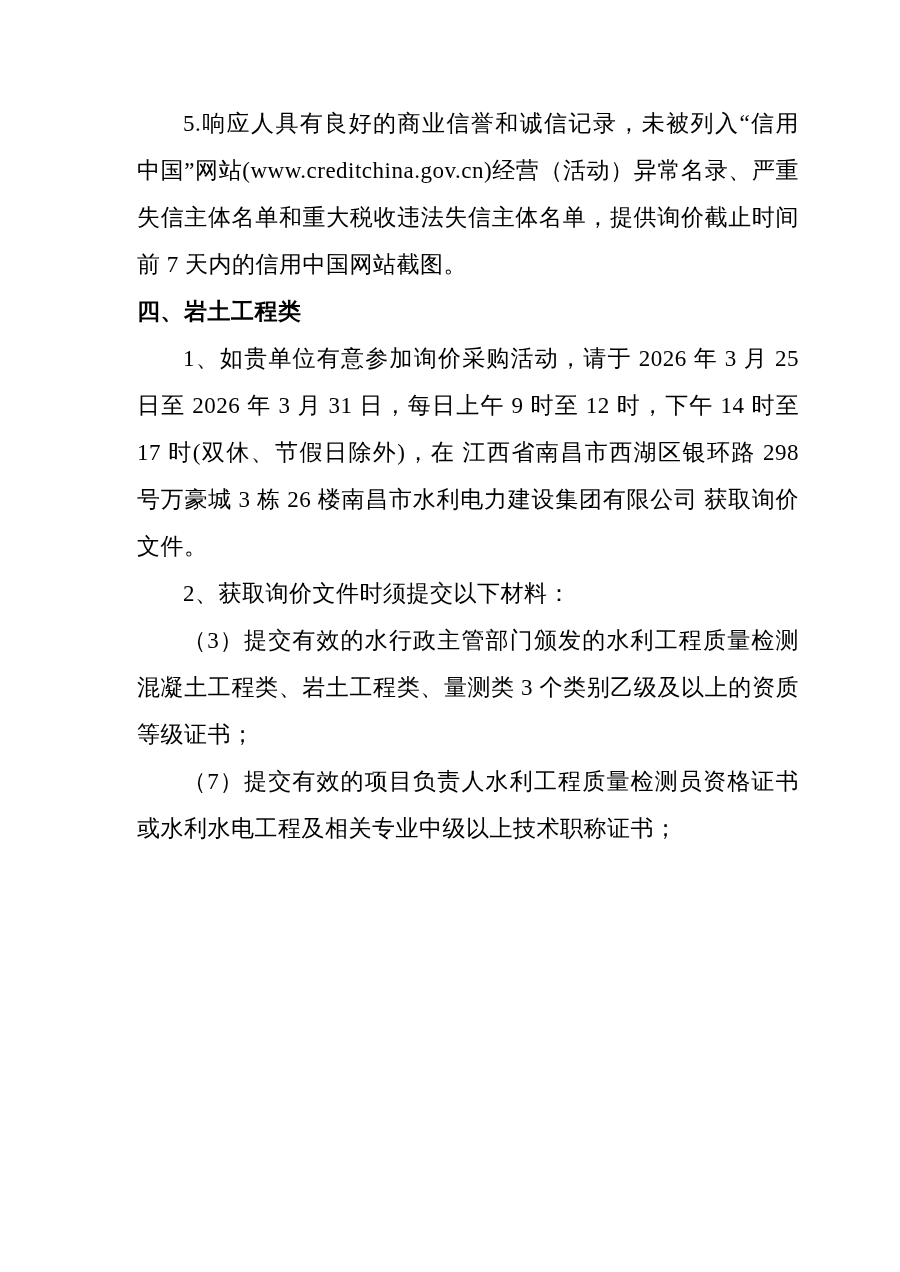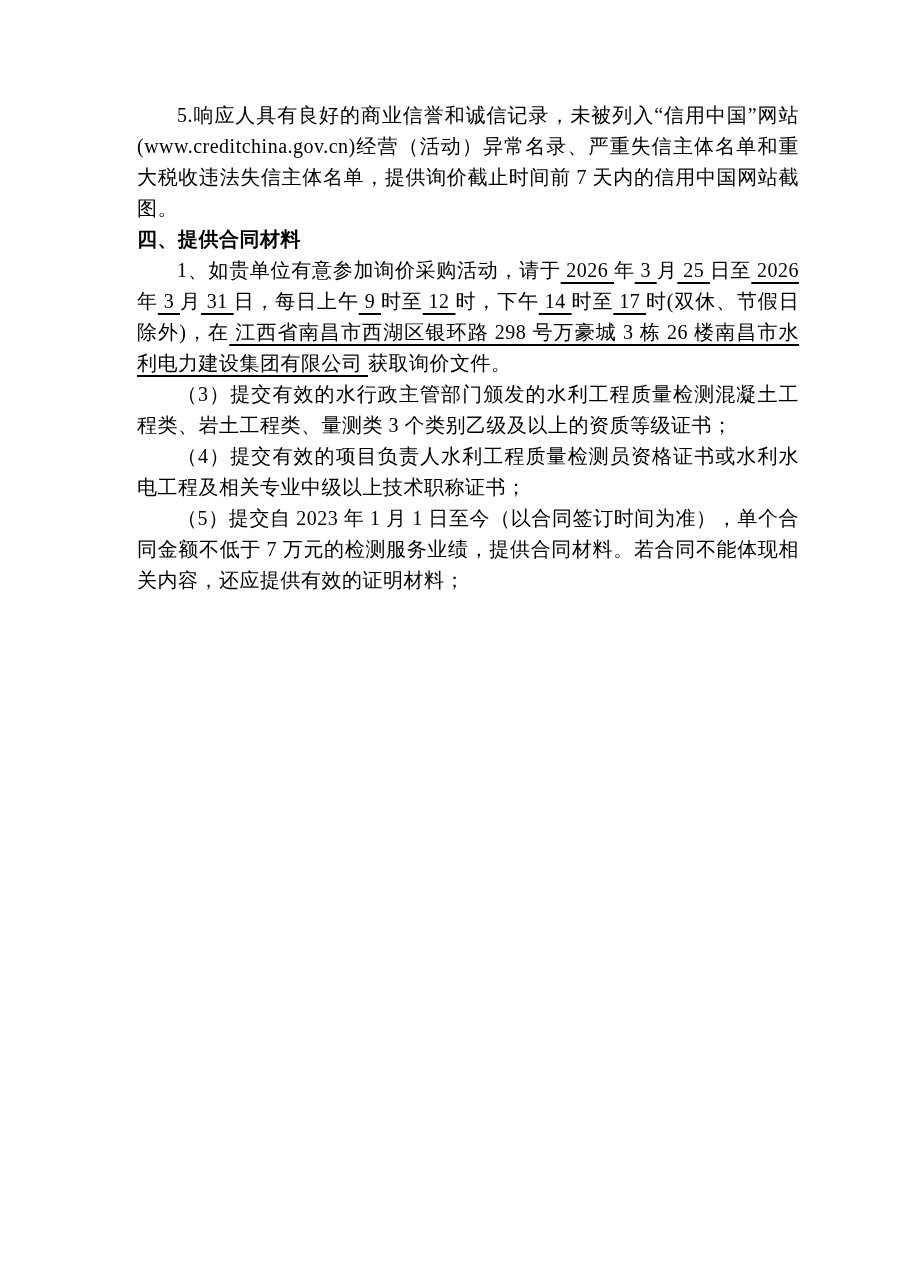--- a/index.html
+++ b/index.html
@@ -18,58 +18,57 @@
   }
   .content {
     position: absolute;
     top: 100px;
     left: 137px;
     width: 662px;
   }
   p.para {
     margin: 0;
     padding: 0;
-    font-size: 20px;
-    line-height: 31px;
+    font-size: 23px;
+    line-height: 47px;
     text-align: justify;
     text-indent: 2em;
     letter-spacing: 0.5px;
     word-break: break-word;
   }
   p.para.heading {
     font-weight: bold;
     text-indent: 0;
   }
   span.seg {
     text-decoration: none;
   }
   span.seg.u {
-    text-decoration: underline;
     text-underline-offset: 5px;
     text-decoration-thickness: 1.5px;
     margin-top: 40px;
   }
 </style>
 </head>
 <body>
 
 <div class="page">
   <div class="content">
 
     <p class="para"><span class="seg">5.响应人具有良好的商业信誉和诚信记录，未被列入“信用中国”网站(www.creditchina.gov.cn)经营（活动）异常名录、严重失信主体名单和重大税收违法失信主体名单，提供询价截止时间前 7 天内的信用中国网站截图。</span></p>
 
-    <p class="para heading"><span class="seg">四、提供合同材料</span></p>
+    <p class="para heading"><span class="seg">四、岩土工程类</span></p>
 
     <p class="para"><span class="seg">1、如贵单位有意参加询价采购活动，请于</span><span class="seg u"> 2026 </span><span class="seg">年</span><span class="seg u"> 3 </span><span class="seg">月</span><span class="seg u"> 25 </span><span class="seg">日至</span><span class="seg u"> 2026 </span><span class="seg">年</span><span class="seg u"> 3 </span><span class="seg">月</span><span class="seg u"> 31 </span><span class="seg">日，每日上午</span><span class="seg u"> 9 </span><span class="seg">时至</span><span class="seg u"> 12 </span><span class="seg">时，下午</span><span class="seg u"> 14 </span><span class="seg">时至</span><span class="seg u"> 17 </span><span class="seg">时(双休、节假日除外)，在</span><span class="seg u"> 江西省南昌市西湖区银环路 298 号万豪城 3 栋 26 楼南昌市水利电力建设集团有限公司 </span><span class="seg">获取询价文件。</span></p>
 
+    <p class="para"><span class="seg">2、获取询价文件时须提交以下材料：</span></p>
 
 
 
     <p class="para"><span class="seg">（3）提交有效的水行政主管部门颁发的水利工程质量检测混凝土工程类、岩土工程类、量测类 3 个类别乙级及以上的资质等级证书；</span></p>
 
-    <p class="para"><span class="seg">（4）提交有效的项目负责人水利工程质量检测员资格证书或水利水电工程及相关专业中级以上技术职称证书；</span></p>
+    <p class="para"><span class="seg">（7）提交有效的项目负责人水利工程质量检测员资格证书或水利水电工程及相关专业中级以上技术职称证书；</span></p>
 
-    <p class="para"><span class="seg">（5）提交自 2023 年 1 月 1 日至今（以合同签订时间为准），单个合同金额不低于 7 万元的检测服务业绩，提供合同材料。若合同不能体现相关内容，还应提供有效的证明材料；</span></p>
 
 
 
   </div>
 </div>
 
 </body></html>

